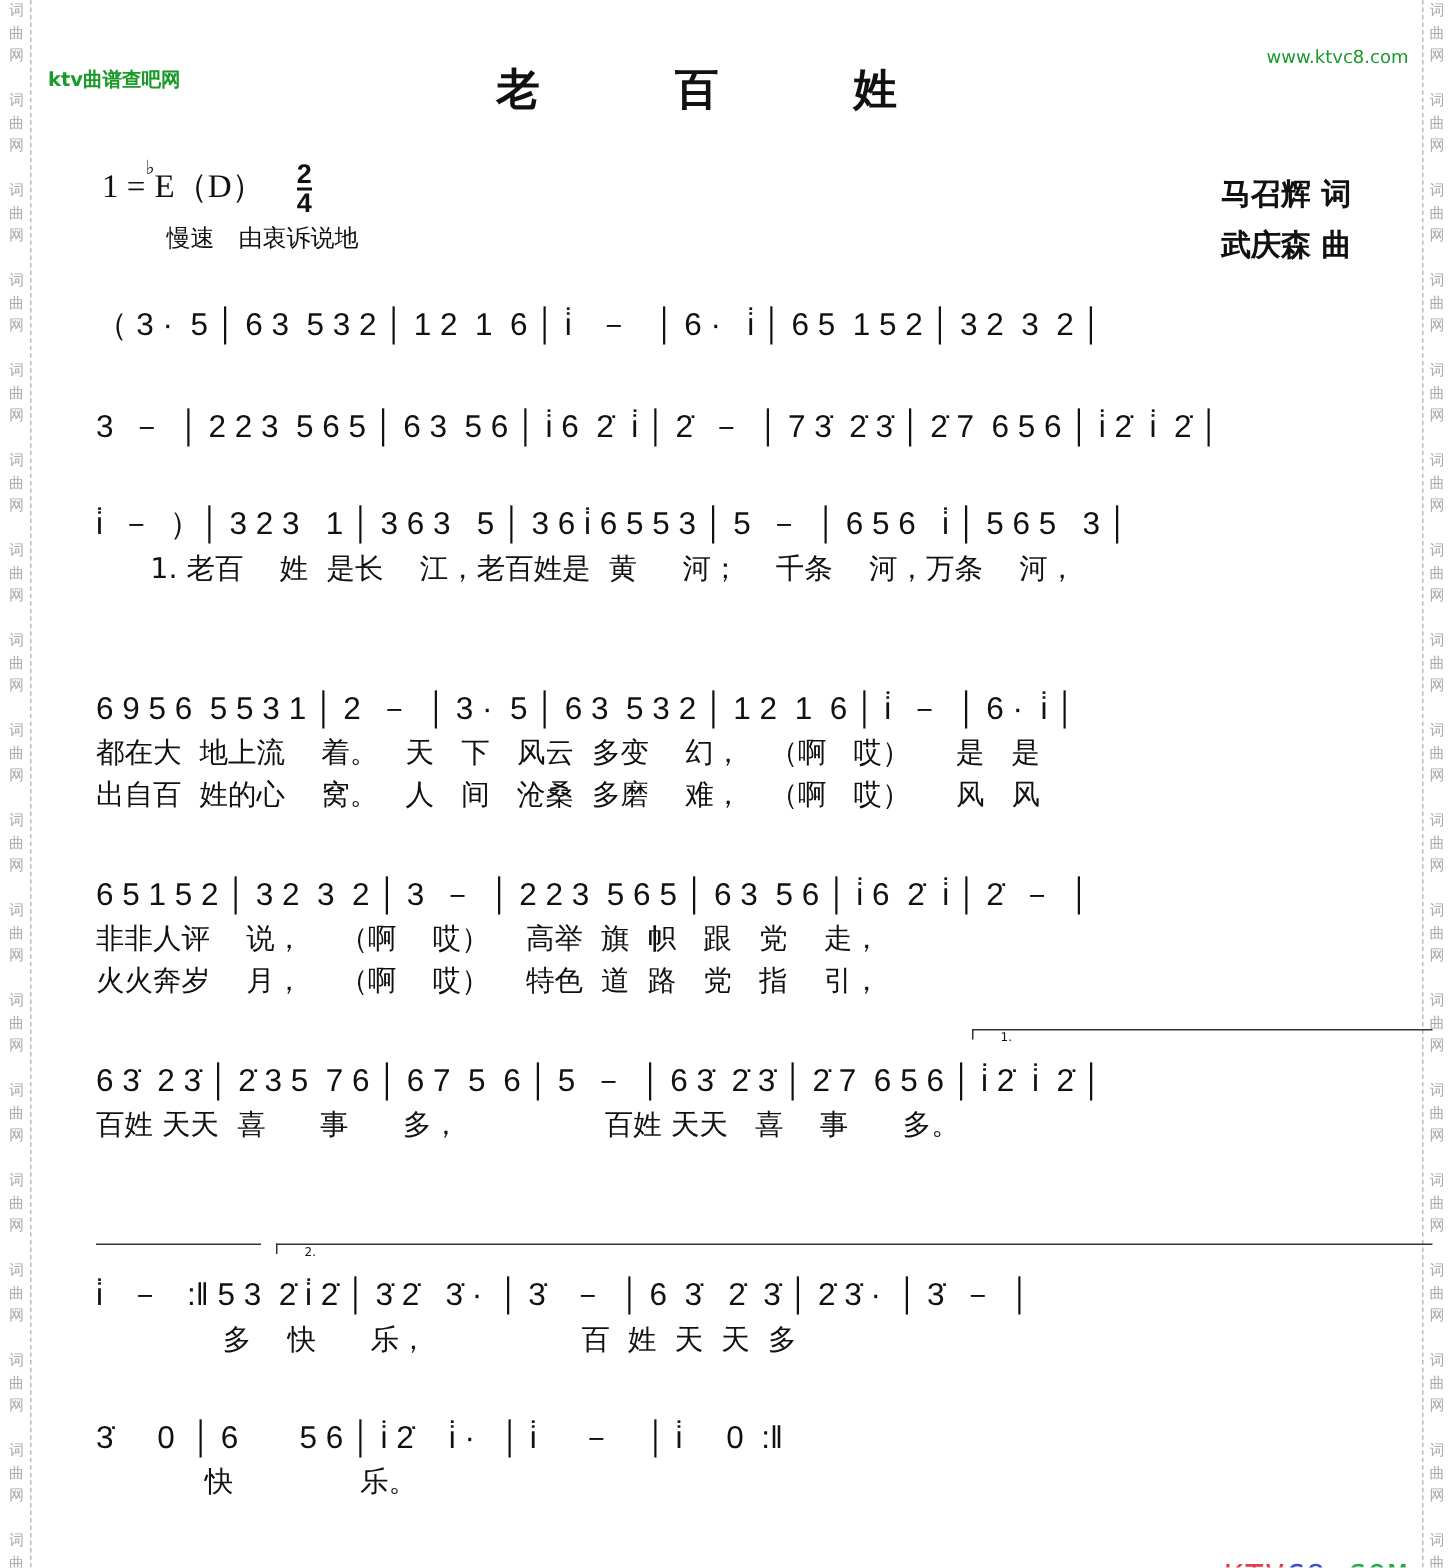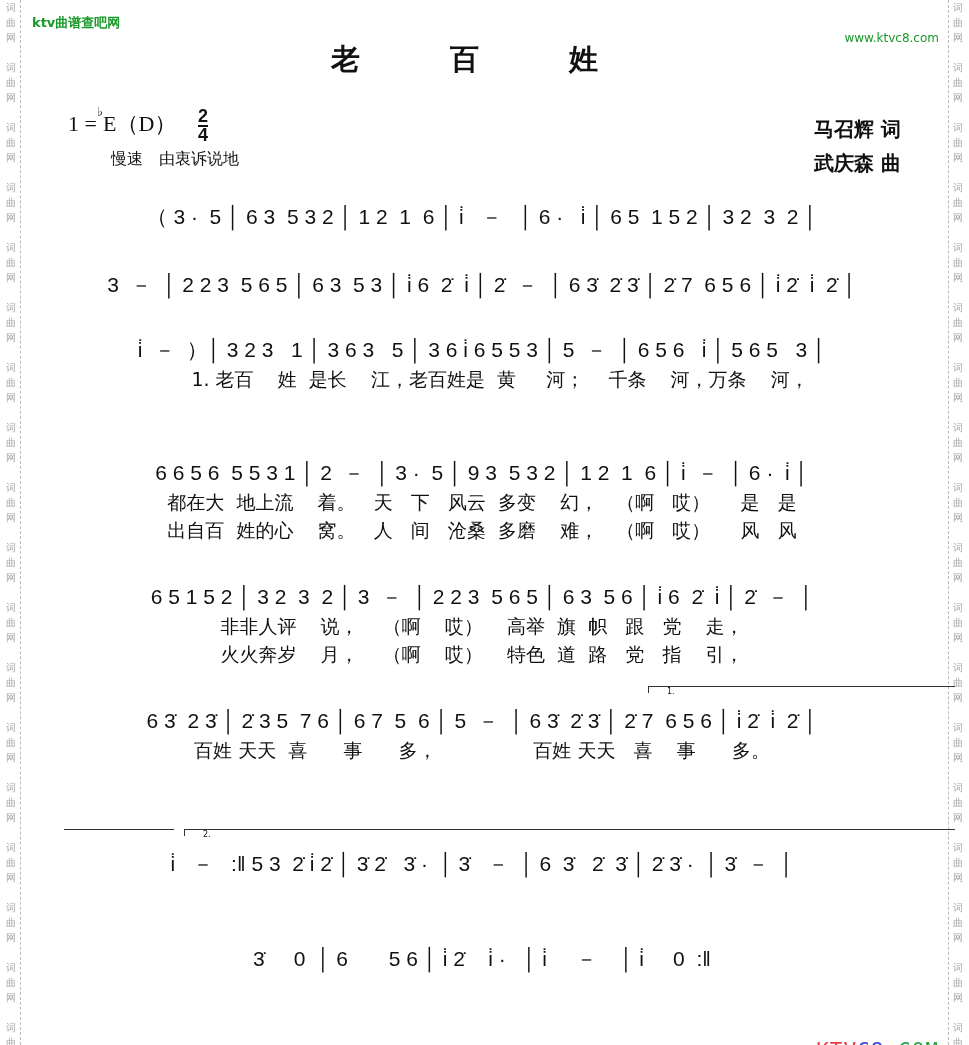--- a/index.html
+++ b/index.html
@@ -4,32 +4,32 @@
 <style>
   html,body{margin:0;padding:0;background:#fff;}
   body{width:969px;height:1045px;position:relative;overflow:hidden;
        font-family:"DejaVu Sans","Liberation Sans",sans-serif;color:#111;}
   .side{position:absolute;top:0;width:20px;height:1045px;
         display:flex;flex-direction:column;align-items:center;
         font-size:10px;color:#aaa;line-height:15px;}
   .side.left{left:2px;border-right:1px dashed #bbb;width:18px;}
   .side.right{right:2px;border-left:1px dashed #bbb;width:18px;}
   .side .grp{margin-bottom:15px;}
-  .wm-left{position:absolute;left:32px;top:14px;font-size:13px;font-weight:bold;color:#1a9a2a;}
+  .wm-left{position:absolute;left:32px;top:44px;font-size:13px;font-weight:bold;color:#1a9a2a;}
   .wm-right{position:absolute;right:30px;top:31px;font-size:12px;color:#1a9a2a;}
   .title{position:absolute;left:0;width:969px;top:40px;text-align:center;
          font-family:"DejaVu Serif",serif;font-size:29px;font-weight:bold;letter-spacing:40px;}
   .key{position:absolute;left:68px;top:108px;font-family:"Liberation Serif",serif;font-size:22px;}
   .key .flat{font-size:13px;vertical-align:top;position:relative;top:-4px;}
   .ts{display:inline-block;vertical-align:middle;text-align:center;line-height:17px;
       font-family:"Liberation Sans",sans-serif;font-weight:bold;font-size:18px;margin-left:16px;}
   .ts .num{border-bottom:2px solid #111;}
   .tempo{position:absolute;left:64px;top:149px;font-size:16px;margin-left:47px;}
   .credits{position:absolute;right:68px;top:112px;font-size:20px;text-align:right;line-height:34px;font-weight:bold;}
-  .staff{position:absolute;left:52px;width:860px;text-align:center;}
+  .staff{position:absolute;left:64px;width:860px;}
   .notes{font-family:"Liberation Sans",sans-serif;font-size:21px;white-space:pre;height:30px;line-height:30px;}
   .lyr{font-size:19px;white-space:pre;line-height:28px;padding-left:0;}
   .ending{position:absolute;border-top:1px solid #333;border-left:1px solid #333;height:6px;font-size:8px;padding-left:18px;}
   .logo{position:absolute;right:30px;top:995px;font-family:"DejaVu Sans Mono",monospace;font-size:21px;letter-spacing:1px;margin-top:44px;}
 </style>
 </head>
 <body>
 
 <div class="side left">
   <div class="grp">
@@ -229,47 +229,49 @@
 <div class="tempo">慢速　由衷诉说地</div>
 <div class="credits">
   <div>马召辉 词</div>
   <div>武庆森 曲</div>
 </div>
 
 <div class="staff" style="top:202px">
   <div class="notes">（ 3 ·  5 │ 6 3  5 3 2 │ 1 2  1  6 │ i̇   －   │ 6 ·   i̇ │ 6 5  1 5 2 │ 3 2  3  2 │</div>
 </div>
 <div class="staff" style="top:270px">
-  <div class="notes">3  －  │ 2 2 3  5 6 5 │ 6 3  5 3 │ i̇ 6  2̇  i̇ │ 2̇  －  │ 6 3̇  2̇ 3̇ │ 2̇ 7  6 5 6 │ i̇ 2̇  i̇  2̇ │</div>
+  <div class="notes">3  －  │ 2 2 3  5 6 5 │ 6 3  5 6 │ i̇ 6  2̇  i̇ │ 2̇  －  │ 7 3̇  2̇ 3̇ │ 2̇ 7  6 5 6 │ i̇ 2̇  i̇  2̇ │</div>
 </div>
 <div class="staff" style="top:335px">
   <div class="notes">i̇  －  ）│ 3 2 3   1 │ 3 6 3   5 │ 3 6 i̇ 6 5 5 3 │ 5  －  │ 6 5 6   i̇ │ 5 6 5   3 │</div>
   <div class="lyr">      1. 老百    姓  是长    江，老百姓是  黄     河；    千条    河，万条    河，</div>
 </div>
 <div class="staff" style="top:458px">
-  <div class="notes">6 6 5 6  5 5 3 1 │ 2  －  │ 3 ·  5 │ 9 3  5 3 2 │ 1 2  1  6 │ i̇  －  │ 6 ·  i̇ │</div>
+  <div class="notes">6 9 5 6  5 5 3 1 │ 2  －  │ 3 ·  5 │ 6 3  5 3 2 │ 1 2  1  6 │ i̇  －  │ 6 ·  i̇ │</div>
   <div class="lyr">都在大  地上流    着。   天   下   风云  多变    幻，   （啊   哎）     是   是</div>
   <div class="lyr">出自百  姓的心    窝。   人   间   沧桑  多磨    难，   （啊   哎）     风   风</div>
 </div>
 <div class="staff" style="top:582px">
   <div class="notes">6 5 1 5 2 │ 3 2  3  2 │ 3  －  │ 2 2 3  5 6 5 │ 6 3  5 6 │ i̇ 6  2̇  i̇ │ 2̇  －  │</div>
   <div class="lyr">非非人评    说，    （啊    哎）    高举  旗  帜   跟   党    走，</div>
   <div class="lyr">火火奔岁    月，    （啊    哎）    特色  道  路   党   指    引，</div>
 </div>
 
 <div class="ending" style="left:648px;top:686px;width:288px;"><span>1.</span></div>
 <div class="staff" style="top:706px">
   <div class="notes">6 3̇  2 3̇ │ 2̇ 3 5  7 6 │ 6 7  5  6 │ 5  －  │ 6 3̇  2̇ 3̇ │ 2̇ 7  6 5 6 │ i̇ 2̇  i̇  2̇ │</div>
   <div class="lyr">百姓 天天  喜      事      多，                百姓 天天   喜    事      多。</div>
 </div>
 
 <div style="position:absolute;left:64px;top:829px;width:110px;border-top:1px solid #333;"></div>
 <div class="ending" style="left:184px;top:829px;width:752px;"><span>2.</span></div>
 <div class="staff" style="top:849px">
   <div class="notes">i̇   －   :‖ 5 3  2̇ i̇ 2̇ │ 3̇ 2̇   3̇ ·  │ 3̇   －  │ 6  3̇   2̇  3̇ │ 2̇ 3̇ ·  │ 3̇  －  │</div>
+  <div class="lyr">              多    快      乐，                 百  姓  天  天  多</div>
 </div>
 <div class="staff" style="top:944px">
   <div class="notes">3̇     0  │ 6       5 6 │ i̇ 2̇    i̇ ·   │ i̇     －    │ i̇     0  :‖</div>
+  <div class="lyr">            快              乐。</div>
 </div>
 
 <div class="logo">
   <span style="color:#e53b4b">KTV</span><span style="color:#3b49d8">C8</span><span style="color:#2aa84a">.</span><span style="color:#2aa84a">COM</span>
 </div>
 
 </body></html>

